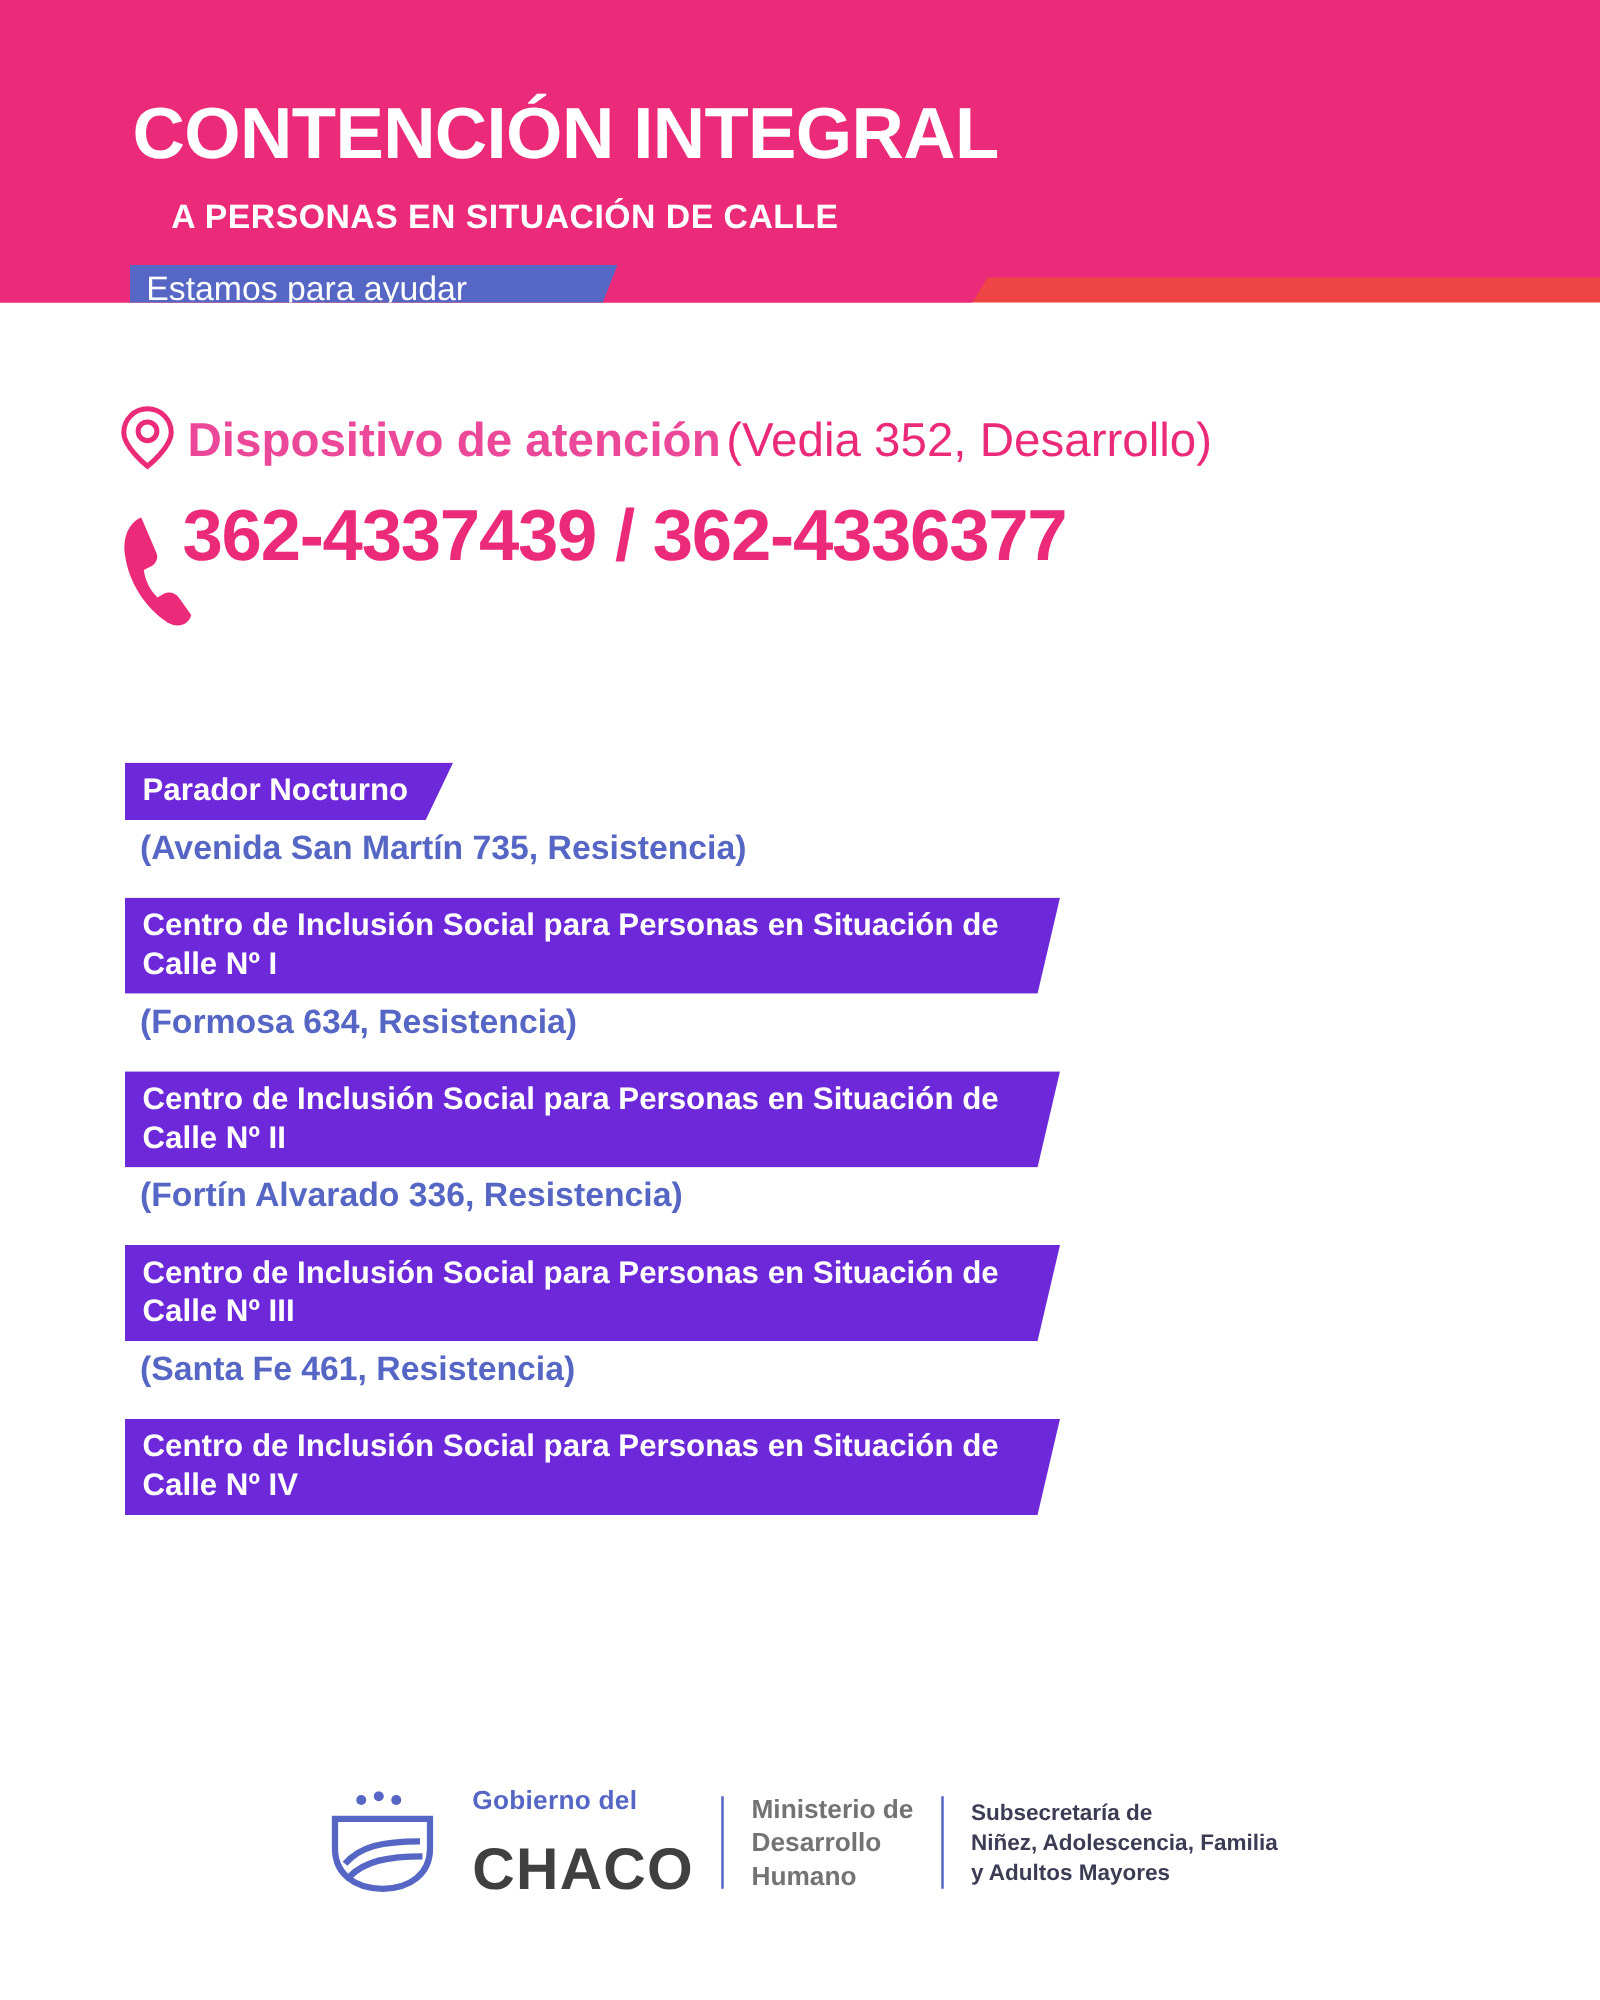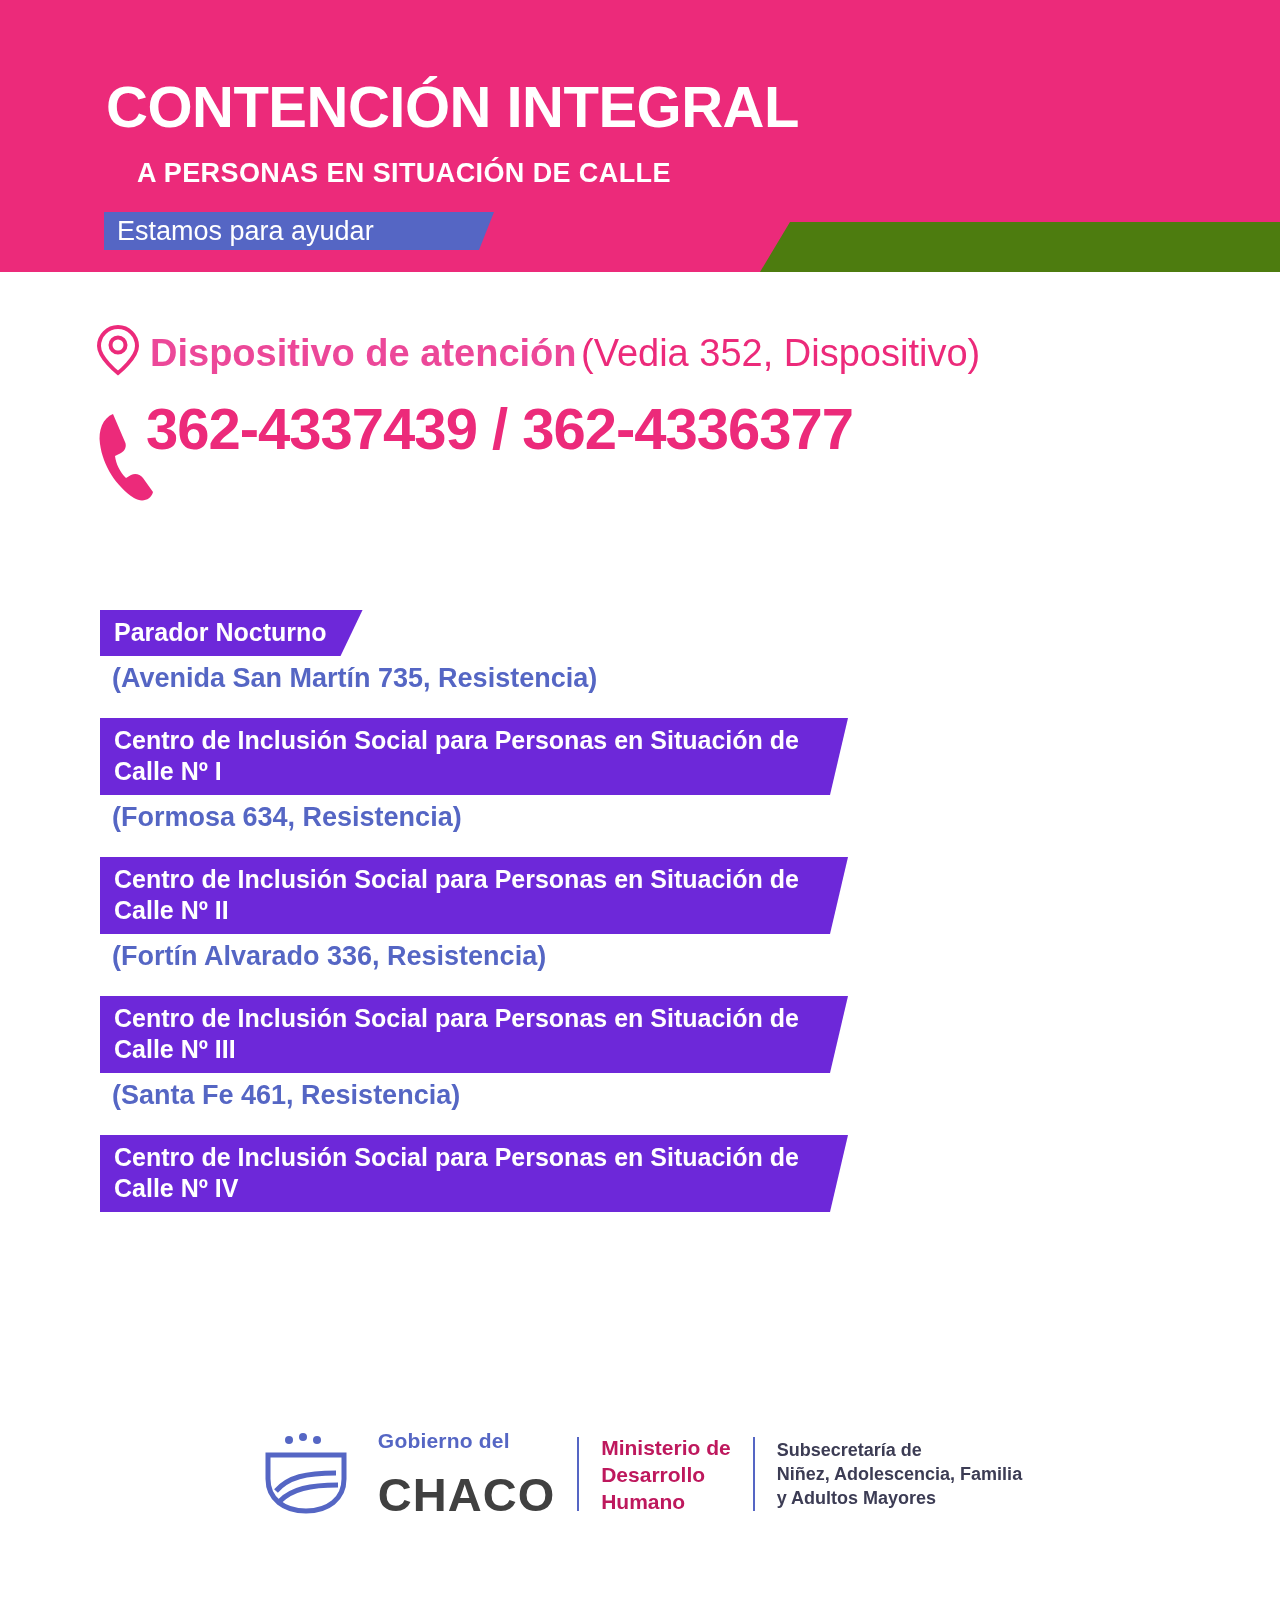--- a/index.html
+++ b/index.html
@@ -12,22 +12,22 @@
     background: #ffffff;
     font-family: "Liberation Sans", sans-serif;
     overflow: hidden;
     position: relative;
   }
 
   
   .header {
     position: relative;
     width: 1280px;
-    height: 272px;
-    background: #4d7c0f;
+    height: 242px;
+    background: #ef4444;
     overflow: hidden;
   }
   .header-clip {
     position: absolute;
     left: 0;
     top: 0;
     width: 1280px;
     height: 272px;
     background: #ec2a7a;
     -webkit-clip-path: polygon(0 0, 1280px 0, 1280px 222px, 790px 222px, 760px 272px, 0 272px);
@@ -212,21 +212,21 @@
   }
   .divider {
     width: 2px;
     height: 74px;
     background: #5566c4;
     margin: 0 22px;
   }
   .ministry {
     font-size: 21px;
     font-weight: bold;
-    color: #be185d;
+    color: #737373;
     line-height: 27px;
   }
   .subsec {
     font-size: 18px;
     font-weight: bold;
     color: #3c3c54;
     line-height: 24px;
   }
 </style>
 </head>
@@ -244,21 +244,21 @@
 
 <div class="contact">
   <span class="pin-icon">
     <svg width="46" height="52" viewBox="0 0 46 52">
       <path d="M23 3 C12.5 3 4 11.5 4 22 C4 34 23 49 23 49 C23 49 42 34 42 22 C42 11.5 33.5 3 23 3 Z" fill="none" stroke="#ec2a7a" stroke-width="4"></path>
       <circle cx="23" cy="21" r="7.5" fill="none" stroke="#ec2a7a" stroke-width="4"></circle>
     </svg>
   </span>
   <div class="dispositivo-line">
     <span class="dispositivo-strong">Dispositivo de atención</span>
-    <span class="dispositivo-addr">(Vedia 352, Dispositivo)</span>
+    <span class="dispositivo-addr">(Vedia 352, Desarrollo)</span>
   </div>
   <span class="phone-icon">
     <svg width="60" height="96" viewBox="0 0 60 96">
       <path d="M17 6 C7 10 2 22 4 36 C7 58 20 78 38 90 C46 95 55 92 57 84 L47 70 C44 66 39 65 35 67 L30 70 C24 64 20 56 19 48 L25 45 C29 43 31 38 29 34 Z" fill="#ec2a7a"></path>
     </svg>
   </span>
   <div class="phone-line">362-4337439 / 362-4336377</div>
 </div>
 
 <div class="locations">

